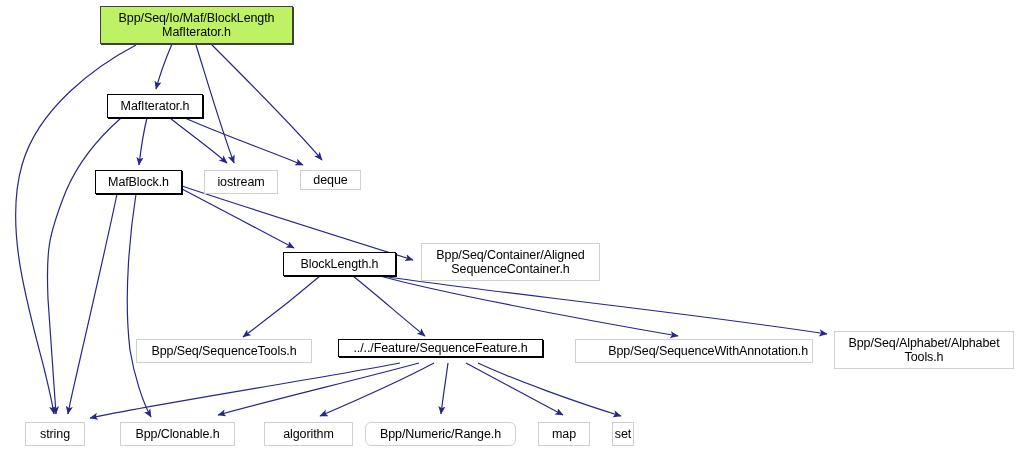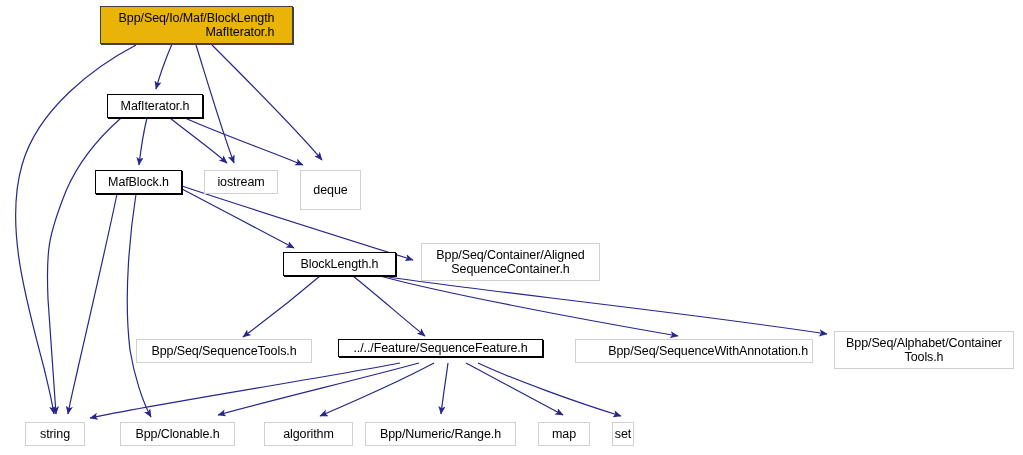--- a/index.html
+++ b/index.html
@@ -36,24 +36,23 @@
     background: #ffffff;
     border: 1px solid #d0d0d0;
     white-space: pre-line;
     letter-spacing: -0.1px;
   }
   .node.internal {
     border: 1px solid #000000;
     box-shadow: 1px 1px 0 0 #000000;
   }
   .node.root {
-    background: #eab308;
+    background: #bef264;
     border: 1px solid #404040;
     box-shadow: 1px 1px 0 0 #404040;
-    text-align: right;
   }
   .node-label {
     display: block;
     padding: 0 4px;
   }
 </style>
 </head>
 <body>
 
 <div id="graph-root">
@@ -87,29 +86,29 @@
         <path d="M 466,363 C 496,379 535,400 563,415" fill="none" stroke="#26268c" stroke-width="1.2" marker-end="url(#arrowhead)"></path>
         <path d="M 478,363 C 512,379 578,403 621,416" fill="none" stroke="#26268c" stroke-width="1.2" marker-end="url(#arrowhead)"></path>
       </g>
   </svg>
   <div id="nodes-group">
       <div class="node root" style="left: 100px; top: 6px; width: 193px; height: 38px;"><span class="node-label">Bpp/Seq/Io/Maf/BlockLength
 MafIterator.h</span></div>
       <div class="node internal" style="left: 107px; top: 94px; width: 96px; height: 24px;"><span class="node-label">MafIterator.h</span></div>
       <div class="node internal" style="left: 95px; top: 170px; width: 87px; height: 24px;"><span class="node-label">MafBlock.h</span></div>
       <div class="node external" style="left: 204px; top: 170px; width: 74px; height: 24px;"><span class="node-label">iostream</span></div>
-      <div class="node external" style="left: 300px; top: 170px; width: 61px; height: 40px;"><span class="node-label">deque</span></div>
+      <div class="node external" style="left: 300px; top: 170px; width: 61px; height: 20px;"><span class="node-label">deque</span></div>
       <div class="node internal" style="left: 283px; top: 252px; width: 113px; height: 24px;"><span class="node-label">BlockLength.h</span></div>
       <div class="node external" style="left: 421px; top: 243px; width: 179px; height: 38px; align-items: center;"><span class="node-label">Bpp/Seq/Container/Aligned
 SequenceContainer.h</span></div>
       <div class="node external" style="left: 136px; top: 339px; width: 176px; height: 24px;"><span class="node-label">Bpp/Seq/SequenceTools.h</span></div>
       <div class="node internal" style="left: 338px; top: 339px; width: 205px; height: 18px;"><span class="node-label">../../Feature/SequenceFeature.h</span></div>
       <div class="node external" style="left: 575px; top: 339px; width: 238px; height: 24px; justify-content: flex-end;"><span class="node-label">Bpp/Seq/SequenceWithAnnotation.h</span></div>
-      <div class="node external" style="left: 834px; top: 331px; width: 180px; height: 38px;"><span class="node-label">Bpp/Seq/Alphabet/Container
+      <div class="node external" style="left: 834px; top: 331px; width: 180px; height: 38px;"><span class="node-label">Bpp/Seq/Alphabet/Alphabet
 Tools.h</span></div>
       <div class="node external" style="left: 25px; top: 422px; width: 60px; height: 24px;"><span class="node-label">string</span></div>
       <div class="node external" style="left: 120px; top: 422px; width: 115px; height: 24px;"><span class="node-label">Bpp/Clonable.h</span></div>
       <div class="node external" style="left: 264px; top: 422px; width: 89px; height: 24px;"><span class="node-label">algorithm</span></div>
-      <div class="node external" style="left: 365px; top: 422px; width: 151px; height: 24px;"><span class="node-label">Bpp/Numeric/Range.h</span></div>
+      <div class="node external" style="left: 365px; top: 422px; width: 151px; height: 24px; border-radius: 6px;"><span class="node-label">Bpp/Numeric/Range.h</span></div>
       <div class="node external" style="left: 538px; top: 422px; width: 52px; height: 24px;"><span class="node-label">map</span></div>
       <div class="node external" style="left: 612px; top: 422px; width: 22px; height: 24px;"><span class="node-label">set</span></div>
     </div>
 </div>
 
 </body></html>

